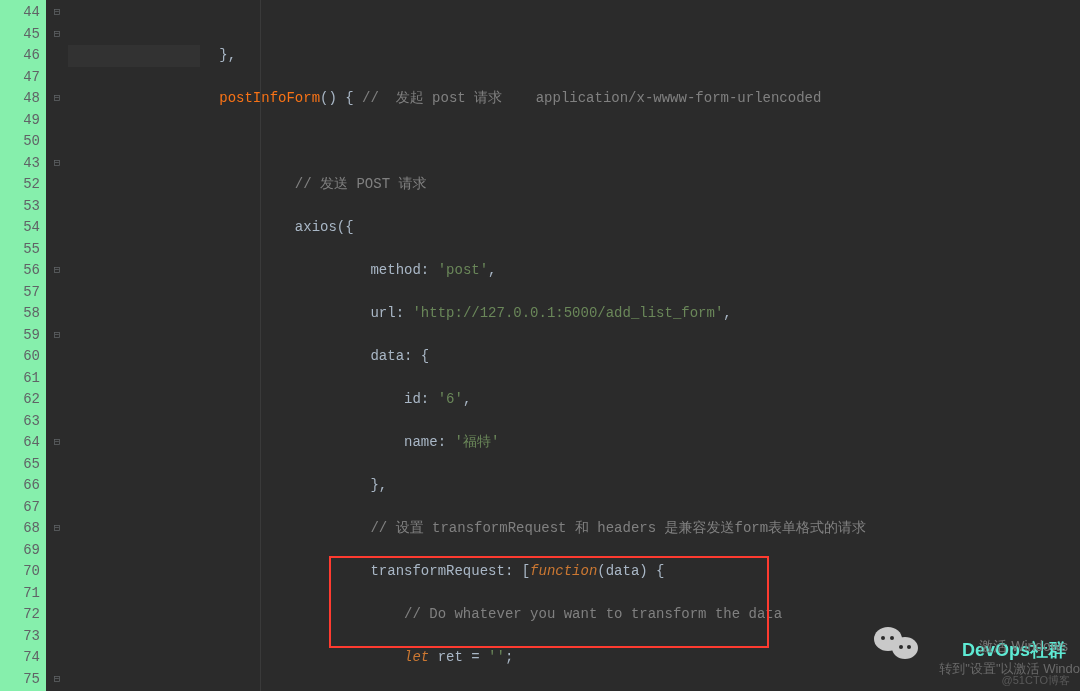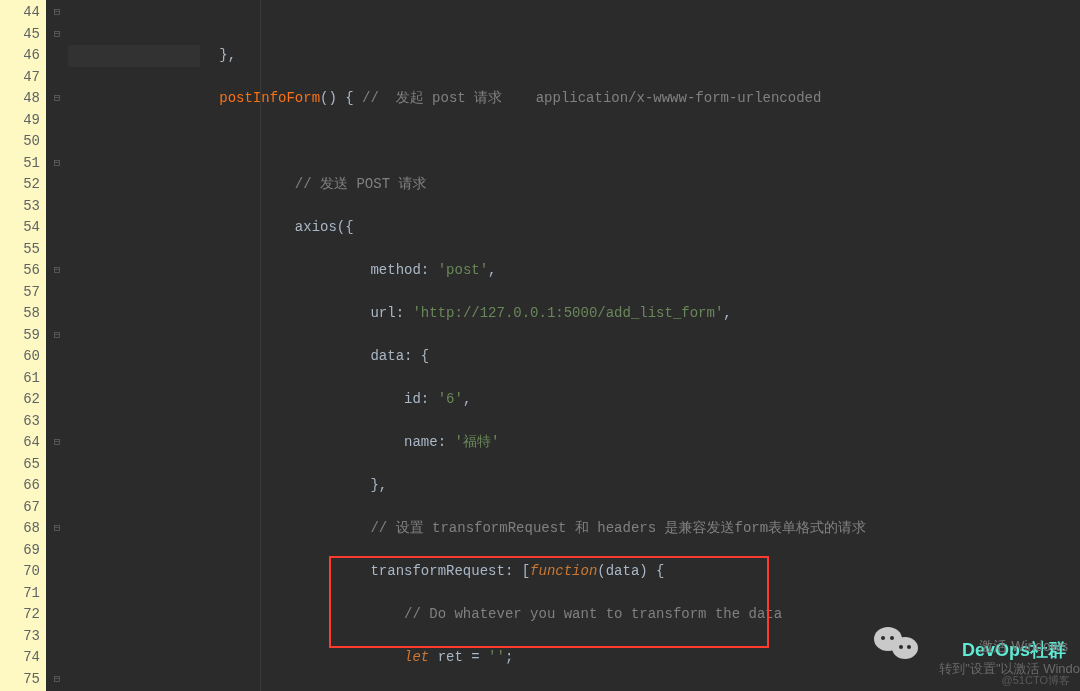--- a/index.html
+++ b/index.html
@@ -1,17 +1,17 @@
 <!DOCTYPE html>
 <html><head>
 <meta charset="utf-8">
 <style>
   html,body{margin:0;padding:0;background:#2b2b2b;color:#a9b7c6;font-family:Consolas,"Courier New",monospace;font-size:14px;line-height:21.5px;overflow:hidden}
   .editor{display:flex;width:1080px;height:691px;position:relative}
-  .gutter{width:40px;background:#fef9c3;color:#606366;text-align:right;padding:2px 6px 0 0;user-select:none;flex:none}
+  .gutter{width:40px;background:#86efac;color:#606366;text-align:right;padding:2px 6px 0 0;user-select:none;flex:none}
   .gutter div{height:21.5px}
   .fold-col{width:22px;background:#2b2b2b;color:#606366;padding-top:2px;user-select:none;flex:none}
   .fold-col div{height:21.5px;text-align:center;font-size:11px}
   .code{padding:2px 0 0 0;white-space:pre;position:relative;flex:1}
   .line{height:21.5px}
   .cline{position:relative;width:132px;background:#323232}
   
   .kw{color:#cc7832}      
   .fn{color:#f97316}      
   .s{color:#6a8759}       
@@ -36,21 +36,21 @@
 <div class="editor">
 
   <div class="gutter">
     <div>44</div>
     <div>45</div>
     <div>46</div>
     <div>47</div>
     <div>48</div>
     <div>49</div>
     <div>50</div>
-    <div>51</div>
+    <div>43</div>
     <div>52</div>
     <div>53</div>
     <div>54</div>
     <div>55</div>
     <div>56</div>
     <div>57</div>
     <div>58</div>
     <div>59</div>
     <div>60</div>
     <div>61</div>

